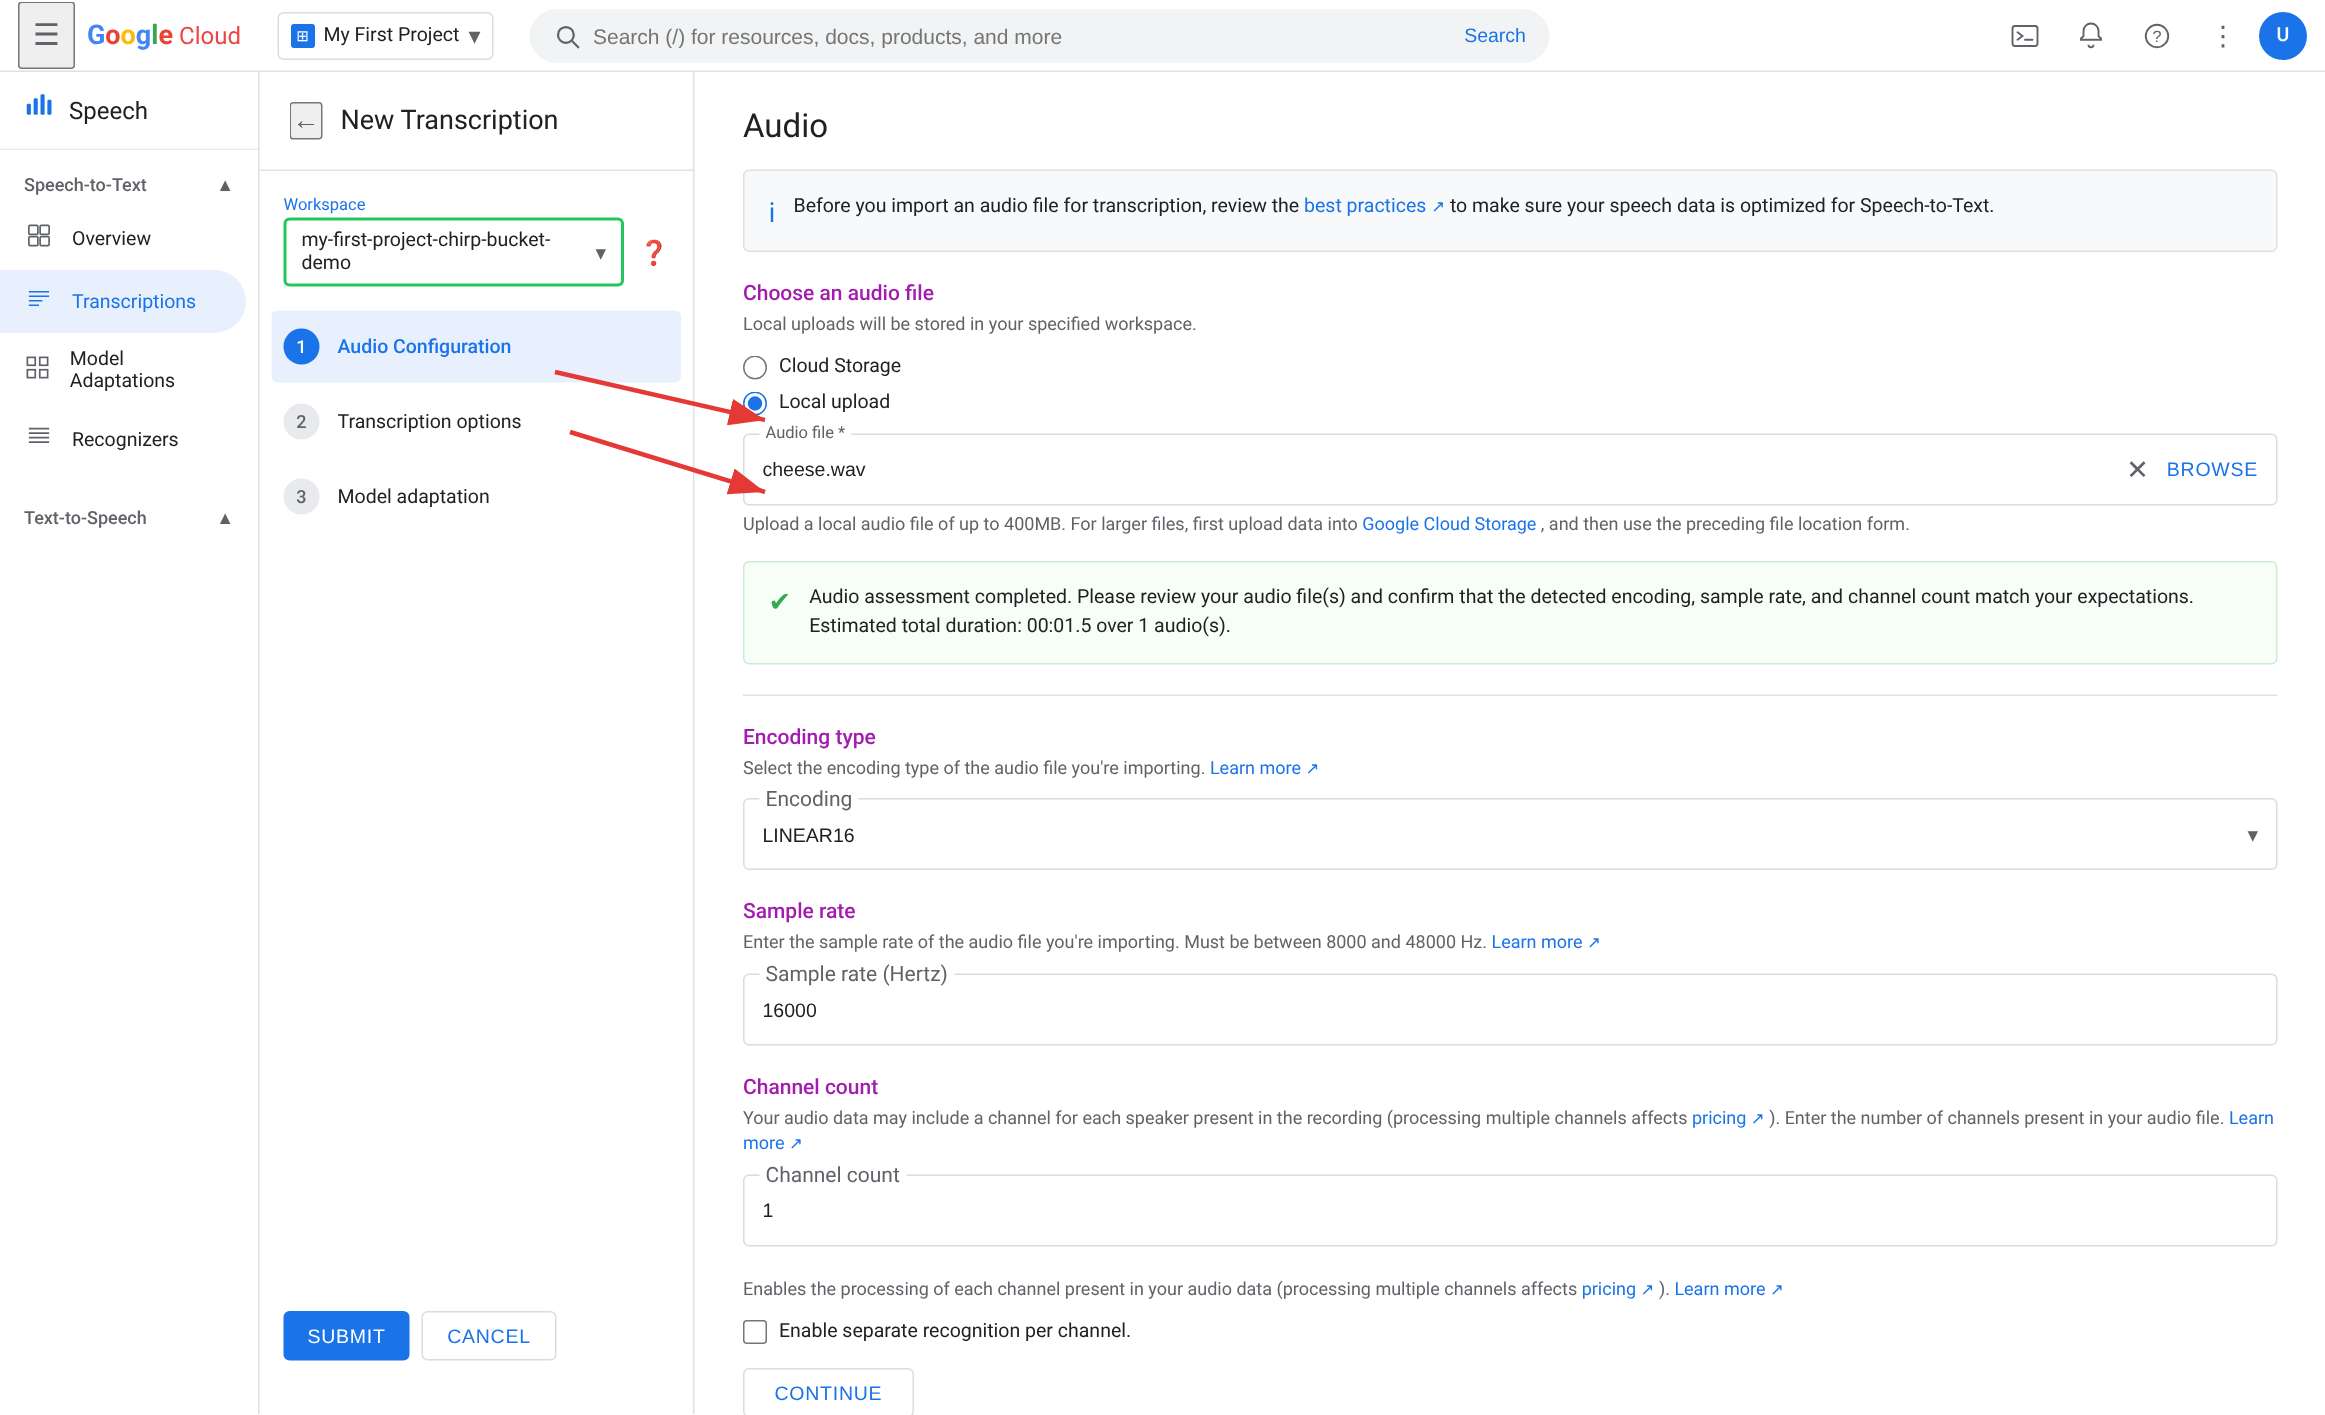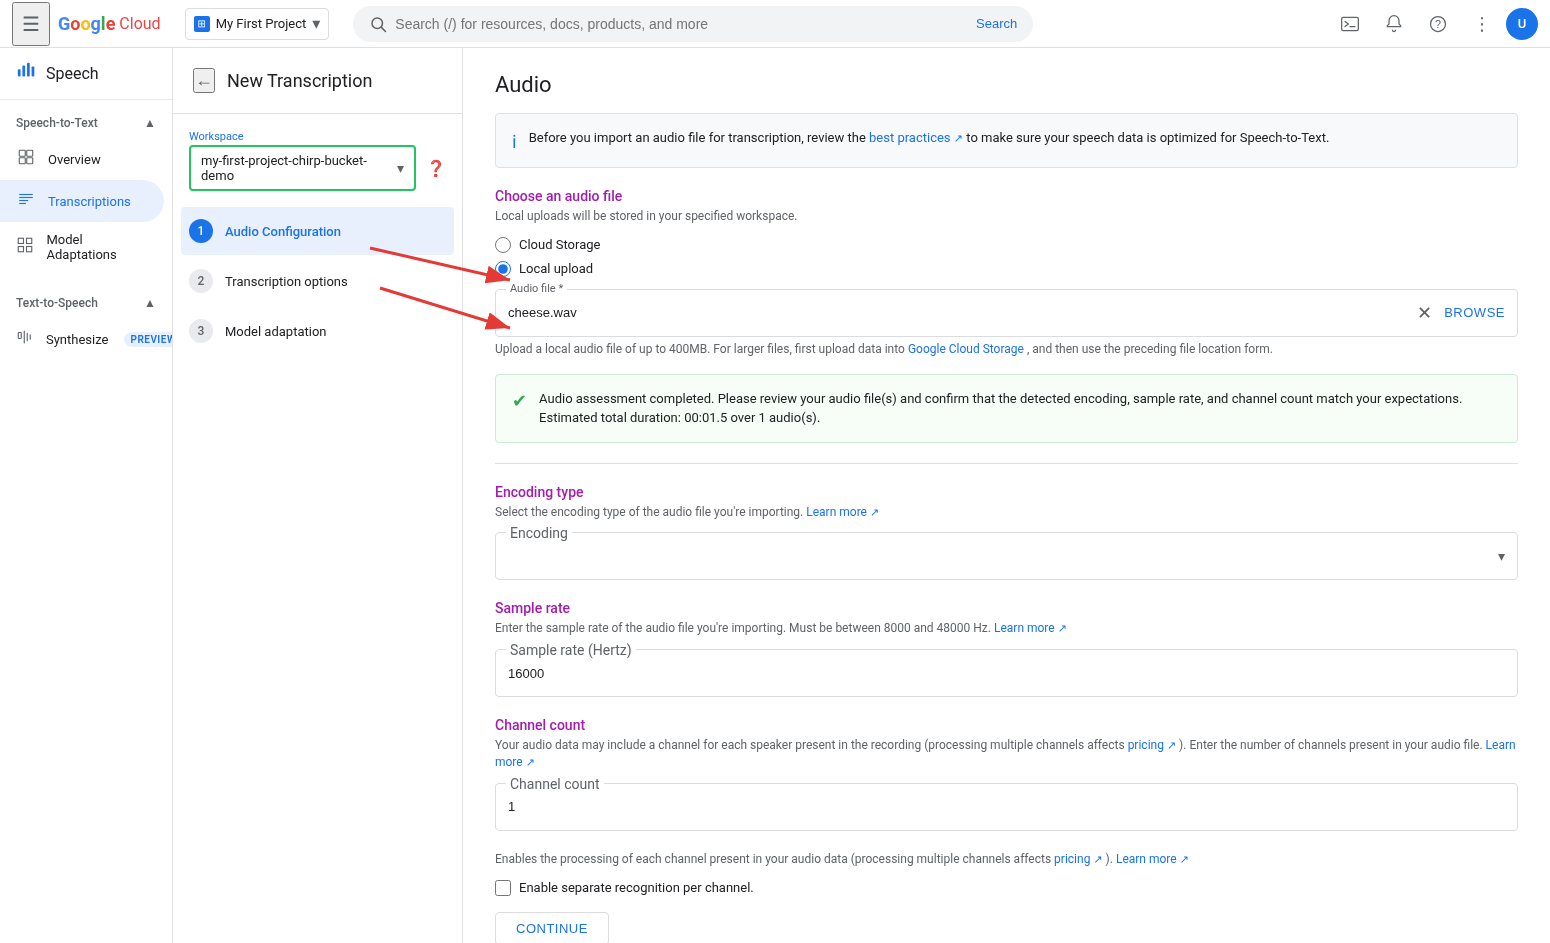--- a/index.html
+++ b/index.html
@@ -285,36 +285,37 @@
         <span class="sidebar-item-icon">
           <svg width="18" height="18" viewBox="0 0 24 24" fill="none" stroke="currentColor" stroke-width="1.5">
             <rect x="3" y="3" width="7" height="7"></rect>
               <rect x="14" y="3" width="7" height="7"></rect>
             <rect x="3" y="14" width="7" height="7"></rect>
               <rect x="14" y="14" width="7" height="7"></rect>
           </svg>
         </span>
         <span>Model Adaptations</span>
       </div>
+      <div class="sidebar-item">
+        <span class="sidebar-item-icon">
+          <svg width="18" height="18" viewBox="0 0 24 24" fill="none" stroke="currentColor" stroke-width="1.5">
+            <line x1="3" y1="5" x2="21" y2="5"></line>
+              <line x1="3" y1="9" x2="21" y2="9"></line>
+            <line x1="3" y1="13" x2="21" y2="13"></line>
+              <line x1="3" y1="17" x2="21" y2="17"></line>
+          </svg>
+        </span>
+        <span>Recognizers</span>
+      </div>
     </div>
 
     <div class="tts-section">
       <div class="sidebar-section-header">
         <span>Text-to-Speech</span>
         <span>▲</span>
-      </div>
-      <div class="sidebar-item">
-        <span class="sidebar-item-icon">
-          <svg width="18" height="18" viewBox="0 0 24 24" fill="none" stroke="currentColor" stroke-width="1.5">
-            <rect x="3" y="6" width="4" height="8" rx="1"></rect>
-            <path d="M11 4v16M15 7v10M19 9v6" stroke="currentColor" stroke-width="1.5" stroke-linecap="round"></path>
-          </svg>
-        </span>
-        <span>Synthesize</span>
-        <span class="preview-badge">PREVIEW</span>
       </div>
     </div>
   </aside>
 
   <div class="content-area">
     <div class="wizard-panel">
 
       <div class="wizard-sidebar">
         <div class="wizard-header">
           <button class="wizard-back">←</button>
@@ -340,20 +341,24 @@
           <div class="wizard-step">
             <div class="step-circle inactive">2</div>
             <span class="step-label">Transcription options</span>
           </div>
           <div class="wizard-step">
             <div class="step-circle inactive">3</div>
             <span class="step-label">Model adaptation</span>
           </div>
         </div>
 
+        <div class="wizard-actions">
+          <button class="btn-submit">SUBMIT</button>
+          <button class="btn-cancel">CANCEL</button>
+        </div>
       </div>
 
       <div class="wizard-form">
         <h2 class="form-section-title">Audio</h2>
 
         <div class="info-box">
           <span class="info-icon">ℹ</span>
           <div class="info-text">
             <span>Before you import an audio file for transcription, review the</span>
             <a class="info-link" href="#">
@@ -404,20 +409,28 @@
           <div class="field-label">Encoding type</div>
           <div class="field-hint">
             <span>Select the encoding type of the audio file you're importing.</span>
             <a class="info-link" href="#">
               <span>Learn more</span>
               <span style="font-size:11px;">↗</span>
             </a>
           </div>
           <div class="outlined-field">
             <span class="outlined-field-label">Encoding</span>
+            <select>
+              <option value="LINEAR16" selected="">LINEAR16</option>
+              <option value="FLAC">FLAC</option>
+              <option value="MULAW">MULAW</option>
+              <option value="AMR">AMR</option>
+              <option value="AMR_WB">AMR_WB</option>
+              <option value="OGG_OPUS">OGG_OPUS</option>
+            </select>
             <span class="dropdown-arrow">▾</span>
           </div>
         </div>
 
         <div class="field-wrap">
           <div class="field-label">Sample rate</div>
           <div class="field-hint">
             <span>Enter the sample rate of the audio file you're importing. Must be between 8000 and 48000 Hz.</span>
             <a class="info-link" href="#">
               <span>Learn more</span>

